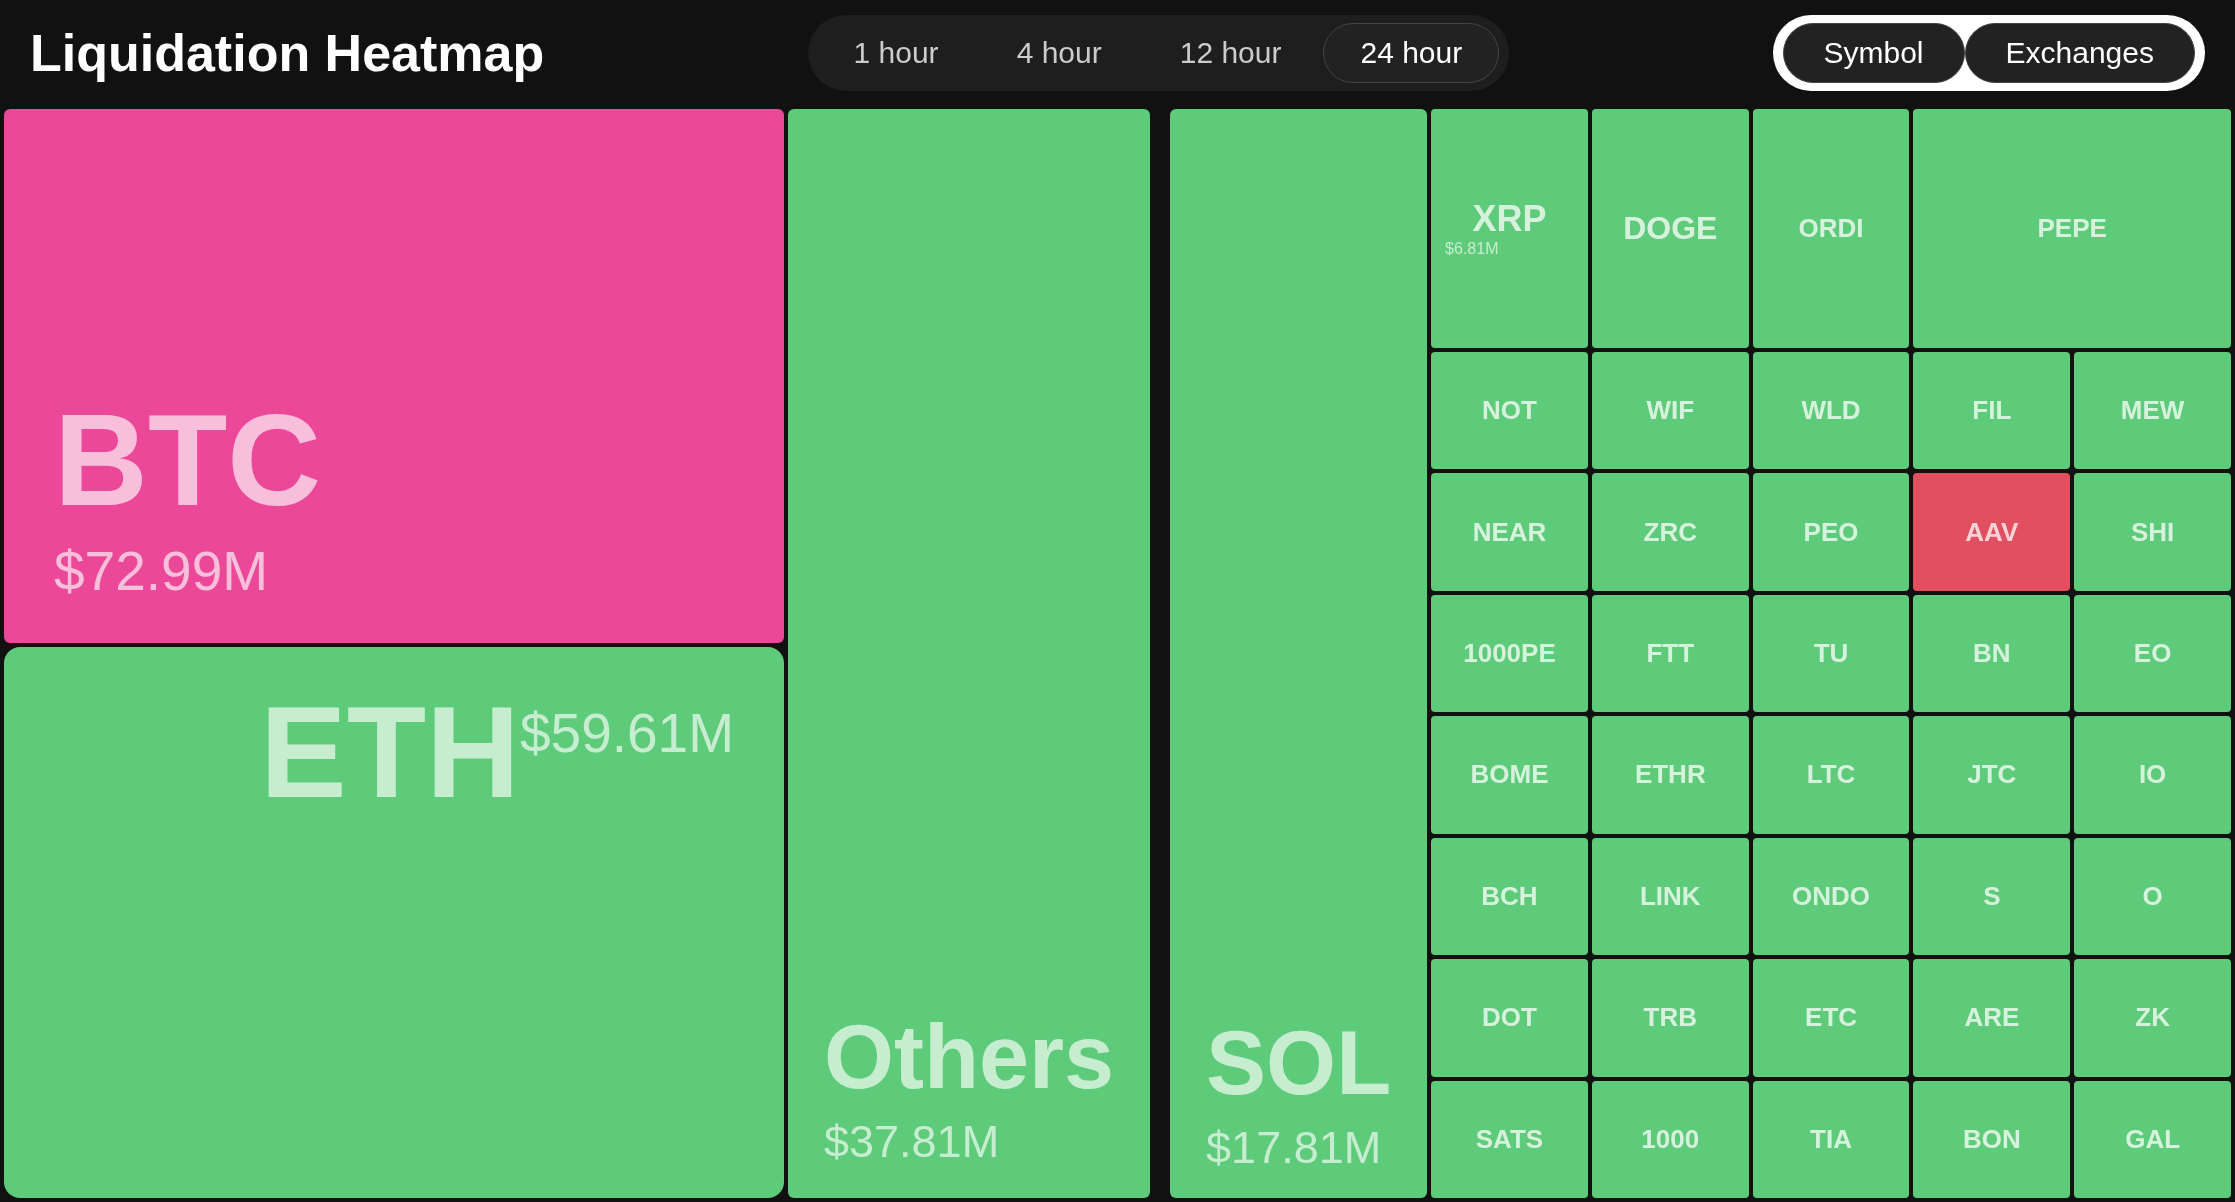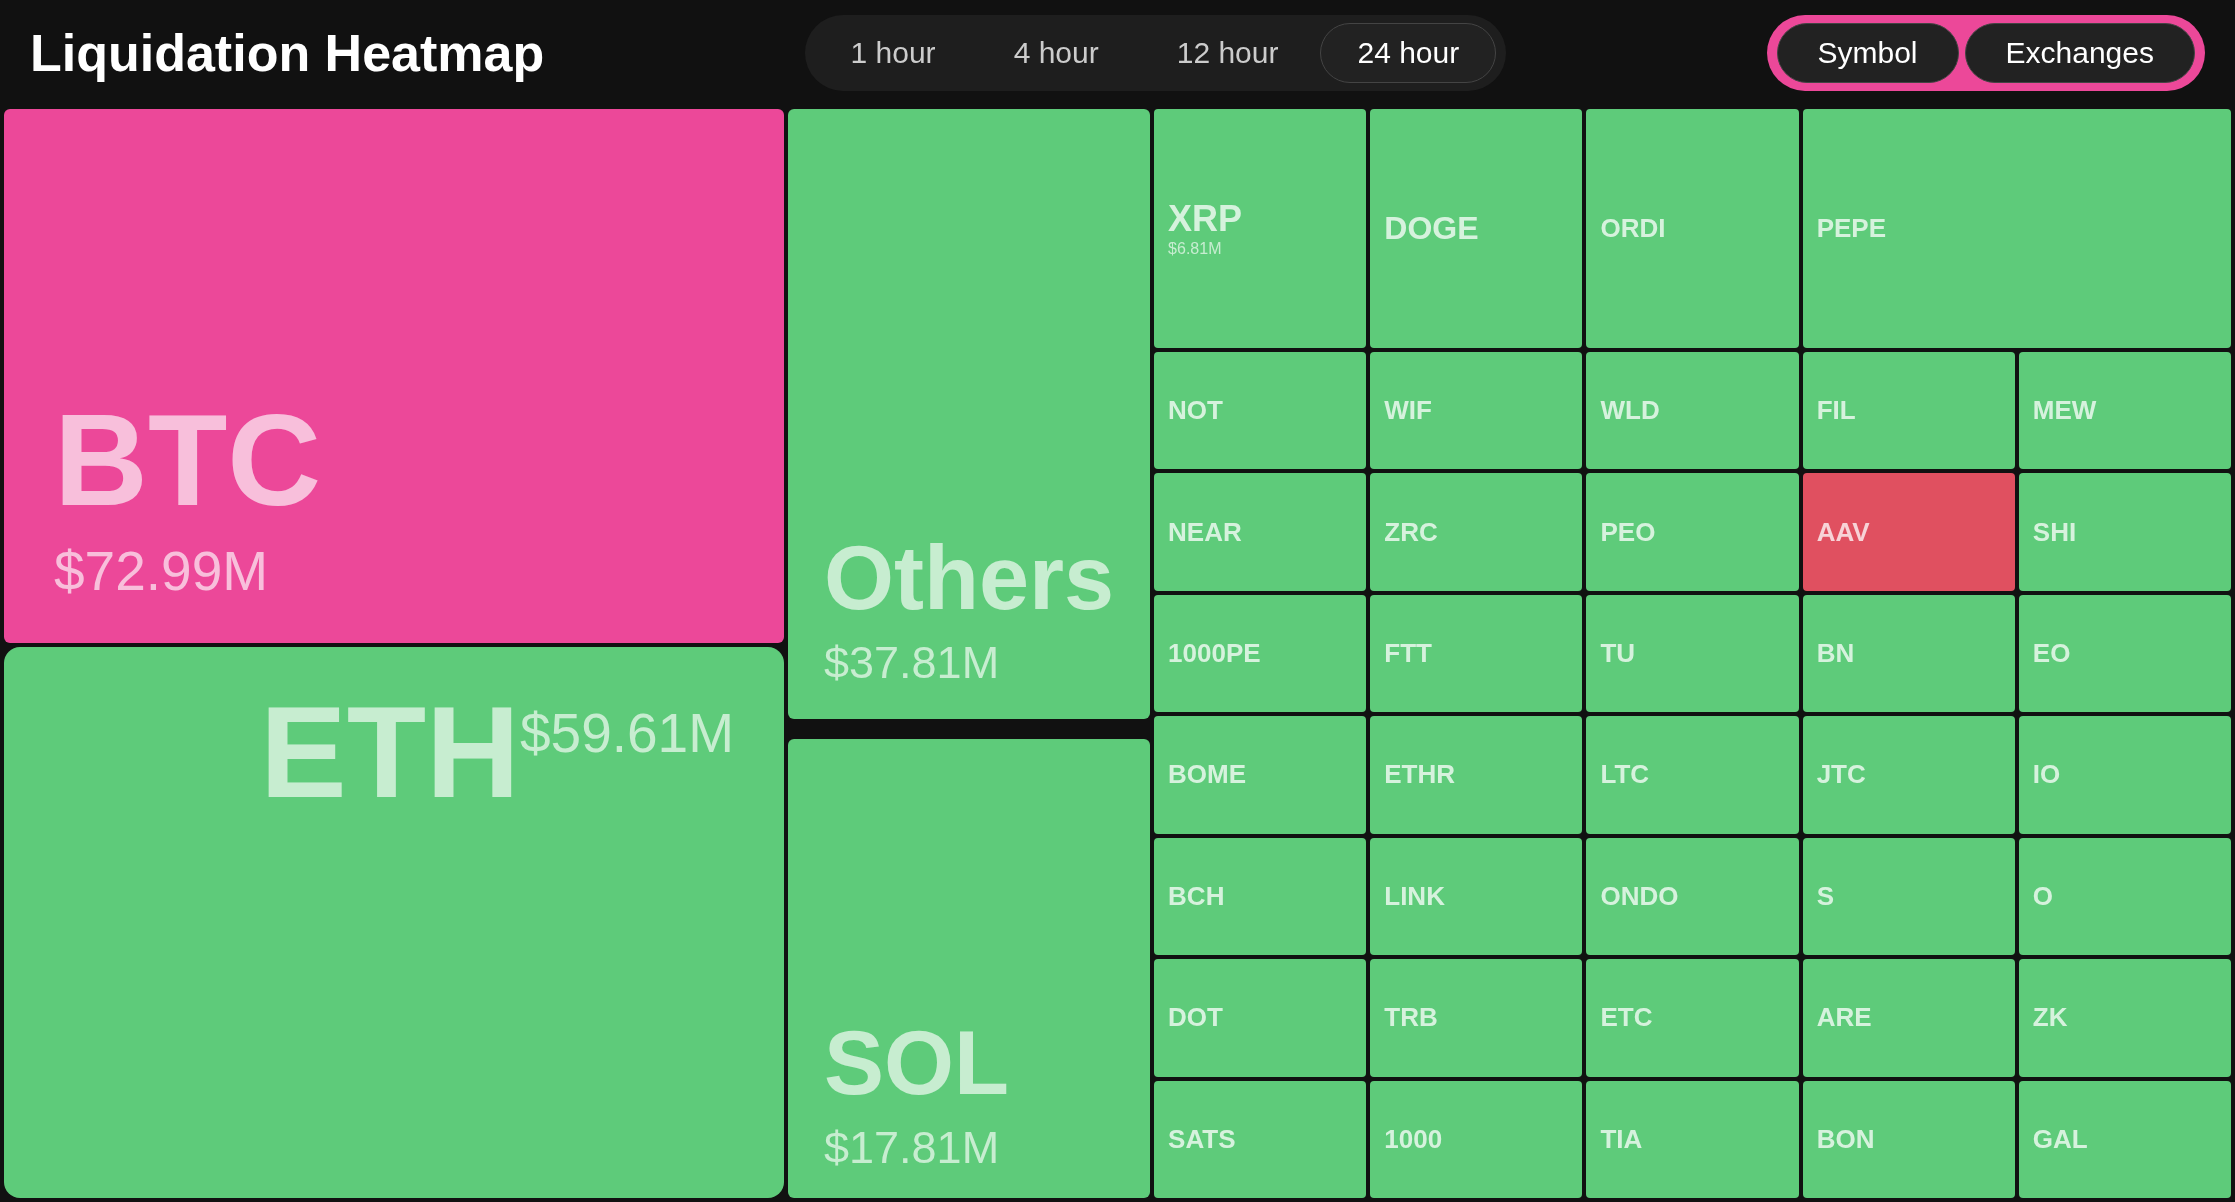--- a/index.html
+++ b/index.html
@@ -48,22 +48,21 @@
     }
 
     .time-btn.active {
       background: #222;
       color: #fff;
       border: 1px solid #444;
     }
 
     .right-buttons {
       display: flex;
-      gap: 6px;
-      background: #ec4899;
+      background: #ffffff;
       border-radius: 40px;
       padding: 8px 10px;
       align-items: flex-end;
     }
 
     .right-btn {
       border: 1px solid #444;
       background: #222;
       color: #fff;
       font-size: 30px;
@@ -121,21 +120,21 @@
     .cell-value {
       font-size: 55px;
       font-weight: 500;
       color: rgba(255,255,255,0.65);
       margin-top: 14px;
     }
 
     
     .col-middle {
       display: flex;
-      flex-direction: column;
+      flex-direction: row;
       flex: 0 0 320px;
       gap: 20px;
       height: 100%;
     }
 
     .cell-others {
       flex: 0 0 56%;
       background: #5ecb7a;
       border-radius: 6px;
       display: flex;
@@ -182,20 +181,21 @@
 
     .grid-cell {
       background: #5ecb7a;
       border-radius: 4px;
       display: flex;
       flex-direction: column;
       justify-content: center;
       align-items: flex-start;
       padding: 10px 14px;
       overflow: hidden;
+      text-align: center;
     }
 
     .grid-cell.red {
       background: #e05060;
     }
 
     .grid-cell-symbol {
       font-size: 26px;
       font-weight: 700;
       color: rgba(255,255,255,0.75);

